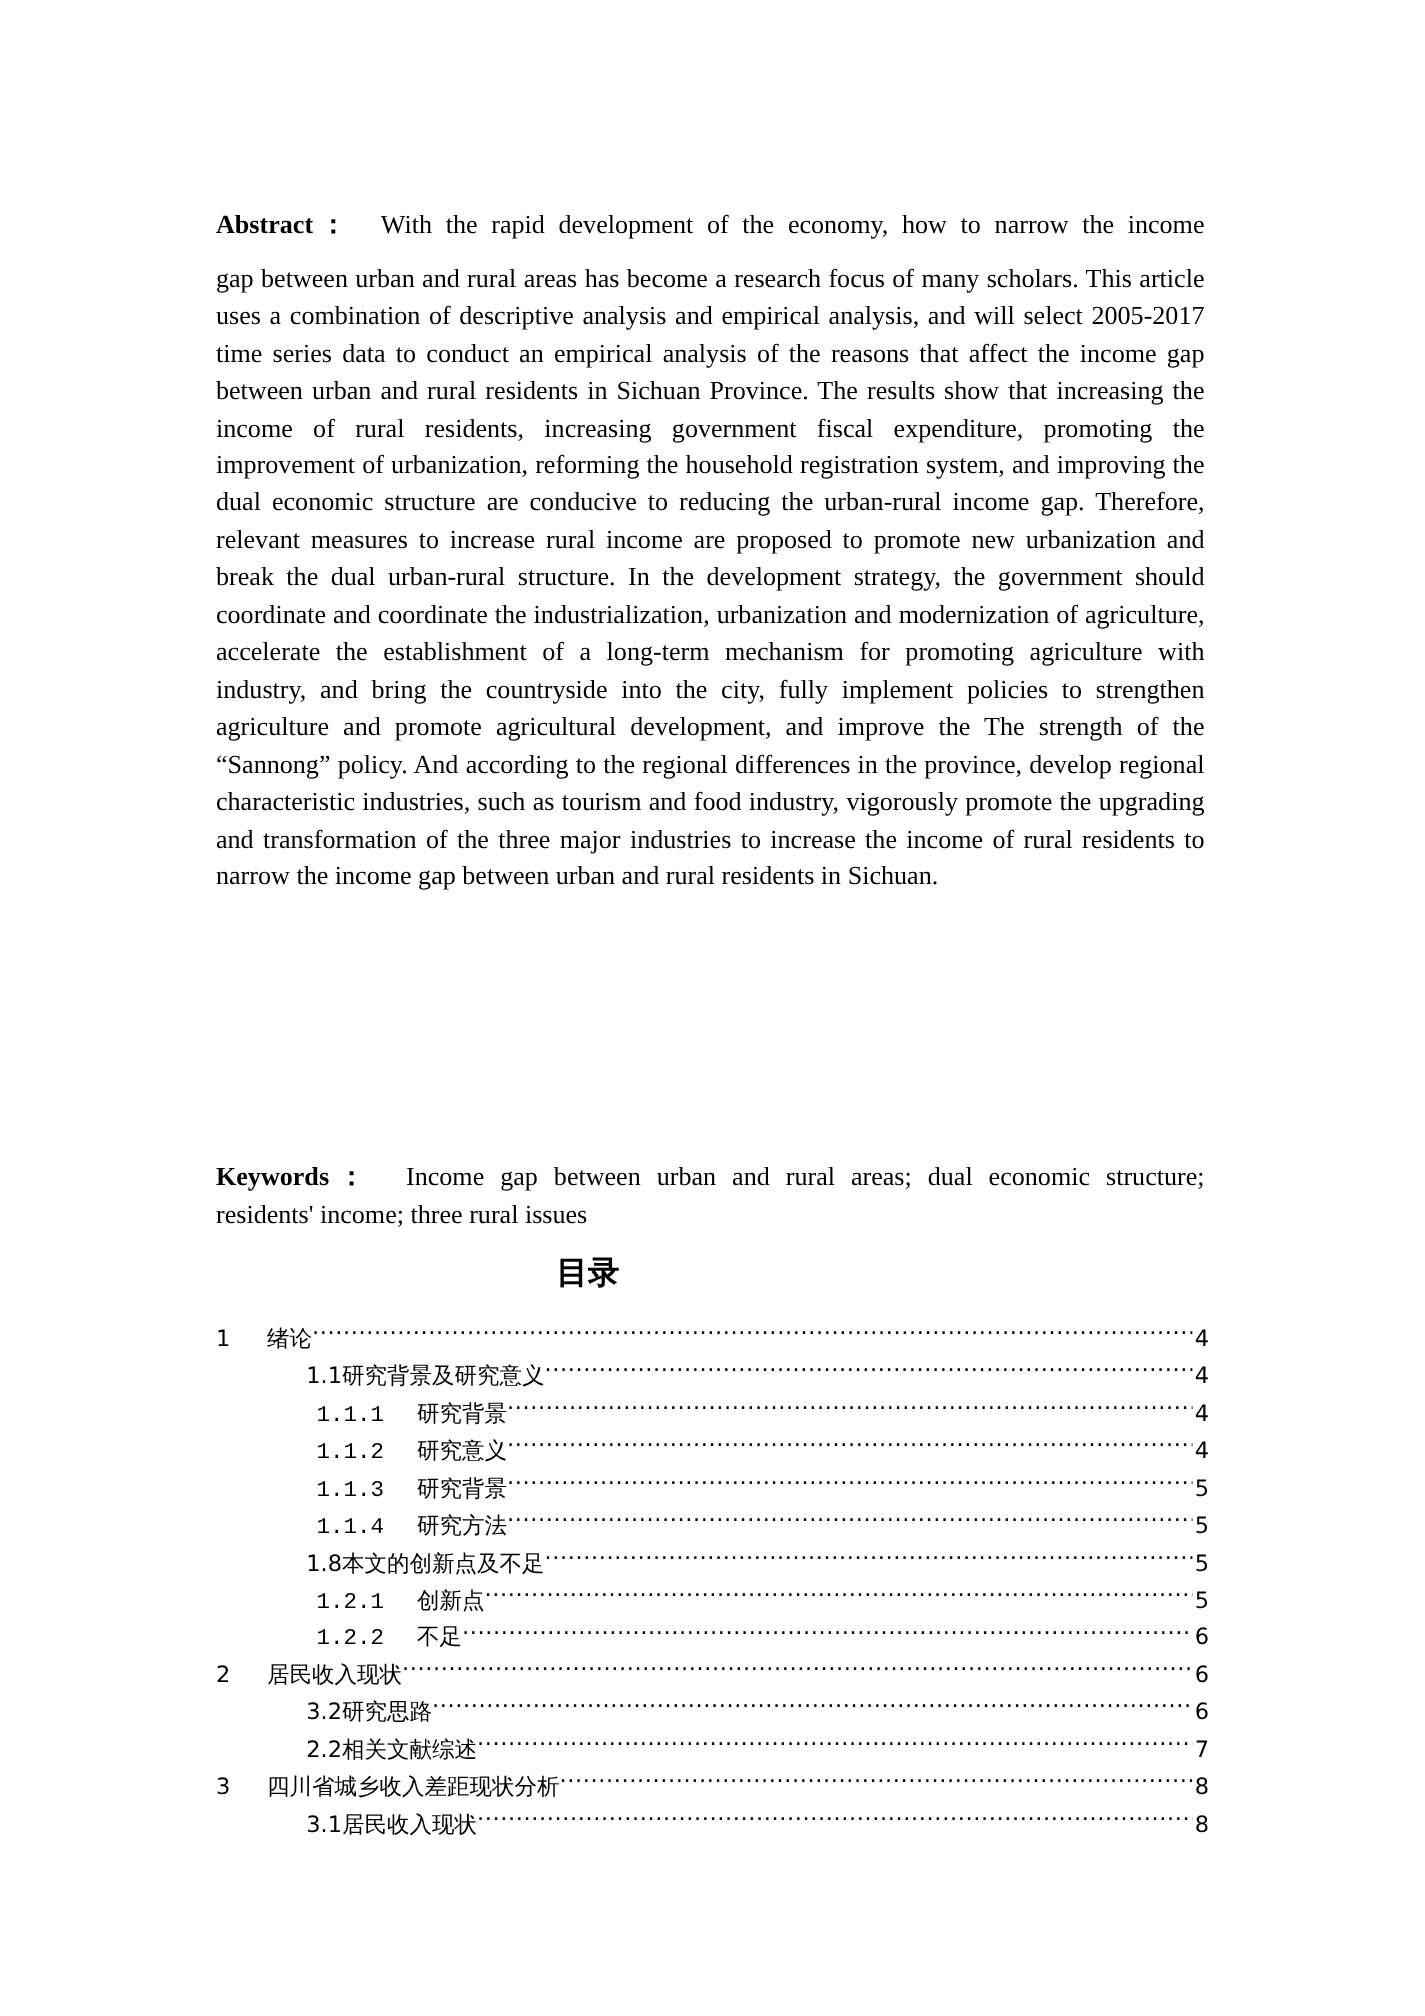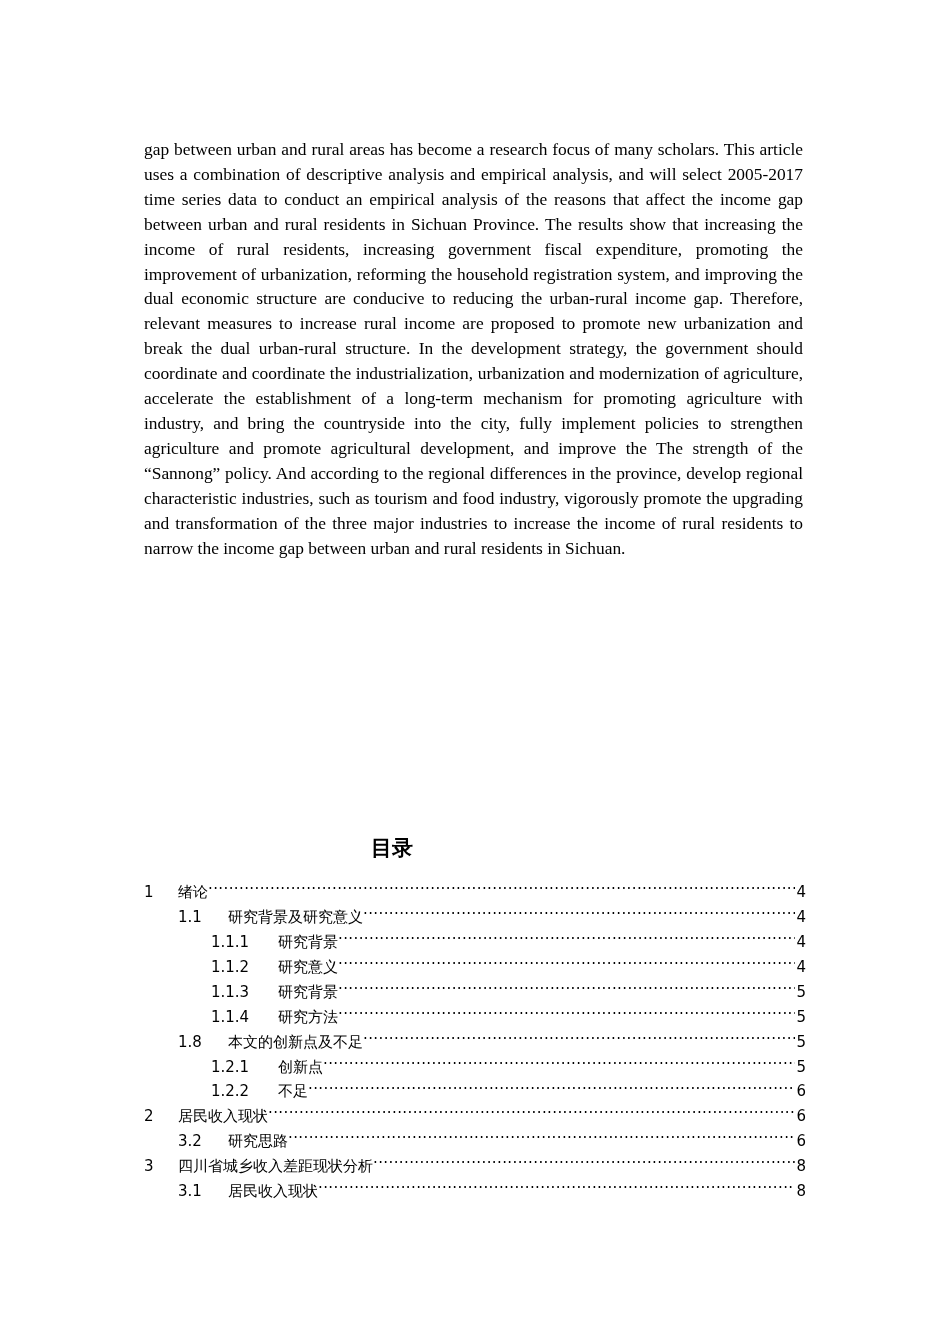--- a/index.html
+++ b/index.html
@@ -31,33 +31,38 @@
   .toc-num { display: inline-block; }
   .toc-text { display: inline-block; text-align: right; }
   .leader { flex: 1; overflow: hidden; height: 24.95px; position: relative; }
   .leader::after {
     content: "............................................................................................................................................................................................................";
     position: absolute; left: 0; top: 0; letter-spacing: 0.4px; color: #000;
   }
   .toc-page { display: inline-block; padding-left: 1px; }
   .lvl1 .toc-num { width: 34px; }
   .lvl2 { padding-left: 34px; }
-  .lvl2 .toc-num { width: 50px; }
+  .lvl2 .toc-num { width: 50px; text-align: right; }
   .lvl3 { padding-left: 67px; }
-  .lvl3 .toc-num { width: 67px; }
+  .lvl3 .toc-num { width: 67px; font-family: Liberation Mono, monospace; }
 </style>
 </head>
 <body>
 
 <div class="page">
 
   <div class="abstract">
+    <span class="first"><b>Abstract：</b>&nbsp;&nbsp;<span>With the rapid development of the economy, how to narrow the income</span></span>
     <span>gap between urban and rural areas has become a research focus of many scholars. This article uses a combination of descriptive analysis and empirical analysis, and will select 2005-2017 time series data to conduct an empirical analysis of the reasons that affect the income gap between urban and rural residents in Sichuan Province. The results show that increasing the income of rural residents, increasing government fiscal expenditure, promoting the improvement of urbanization, reforming the household registration system, and improving the dual economic structure are conducive to reducing the urban-rural income gap. Therefore, relevant measures to increase rural income are proposed to promote new urbanization and break the dual urban-rural structure. In the development strategy, the government should coordinate and coordinate the industrialization, urbanization and modernization of agriculture, accelerate the establishment of a long-term mechanism for promoting agriculture with industry, and bring the countryside into the city, fully implement policies to strengthen agriculture and promote agricultural development, and improve the The strength of the “Sannong” policy. And according to the regional differences in the province, develop regional characteristic industries, such as tourism and food industry, vigorously promote the upgrading and transformation of the three major industries to increase the income of rural residents to narrow the income gap between urban and rural residents in Sichuan.</span>
   </div>
 
+  <div class="keywords">
+    <span class="first"><b>Keywords：</b>&nbsp;&nbsp;<span>Income gap between urban and rural areas; dual economic structure;</span></span>
+    <span>residents' income; three rural issues</span>
+  </div>
 
   <div class="toc-title">目录</div>
 
   <div class="toc">
     <div class="toc-row lvl1">
         <span class="toc-num">1</span>
         <span class="toc-text">绪论</span>
         <span class="leader"></span>
         <span class="toc-page">4</span>
       </div>
@@ -114,20 +119,26 @@
         <span class="toc-text">居民收入现状</span>
         <span class="leader"></span>
         <span class="toc-page">6</span>
       </div>
     <div class="toc-row lvl2">
         <span class="toc-num">3.2</span>
         <span class="toc-text">研究思路</span>
         <span class="leader"></span>
         <span class="toc-page">6</span>
       </div>
+    <div class="toc-row lvl2">
+        <span class="toc-num">2.2</span>
+        <span class="toc-text">相关文献综述</span>
+        <span class="leader"></span>
+        <span class="toc-page">7</span>
+      </div>
     <div class="toc-row lvl1">
         <span class="toc-num">3</span>
         <span class="toc-text">四川省城乡收入差距现状分析</span>
         <span class="leader"></span>
         <span class="toc-page">8</span>
       </div>
     <div class="toc-row lvl2">
         <span class="toc-num">3.1</span>
         <span class="toc-text">居民收入现状</span>
         <span class="leader"></span>

